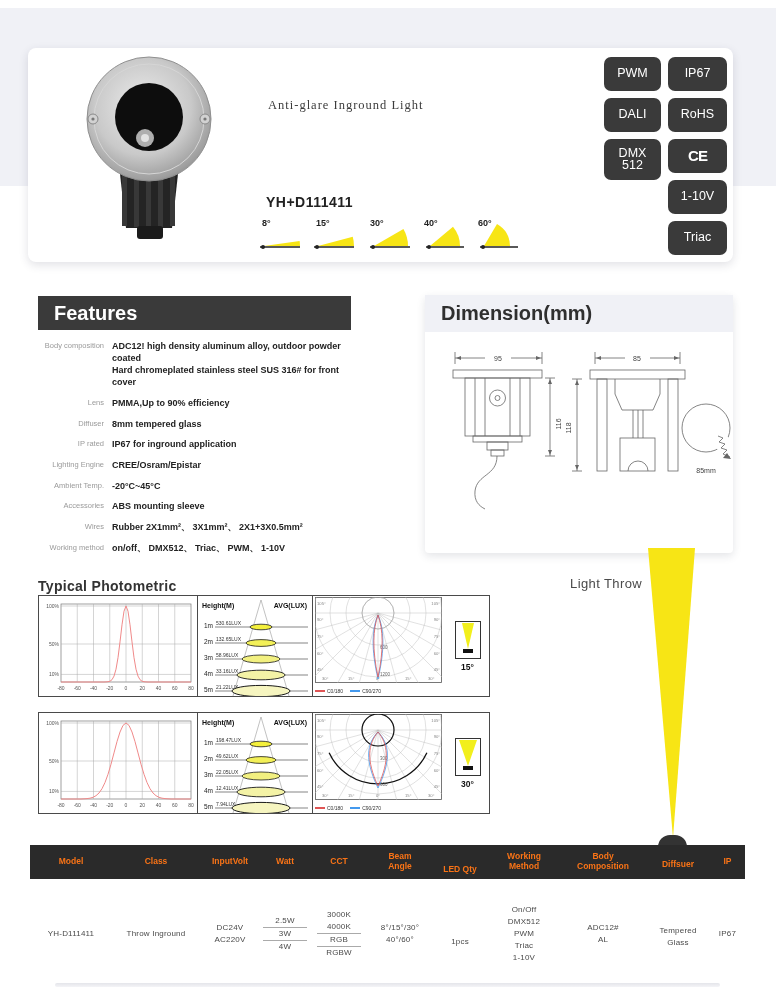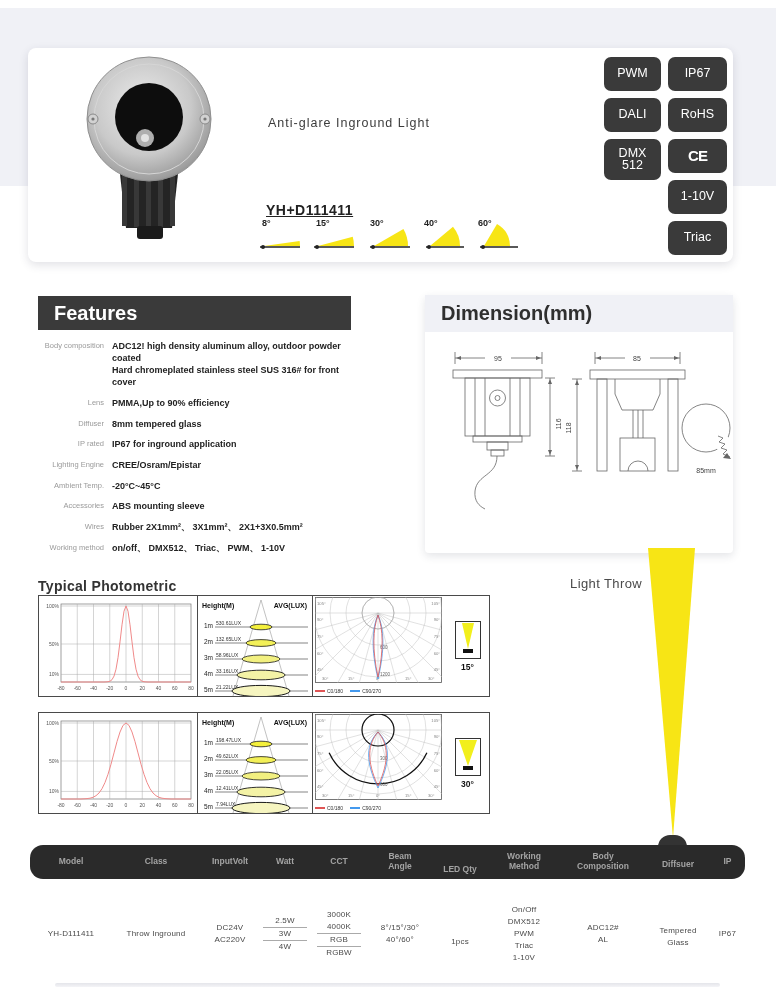--- a/index.html
+++ b/index.html
@@ -4,22 +4,22 @@
 <style>
   html,body{margin:0;padding:0;background:#fff;}
   #page{position:relative;width:776px;height:999px;background:#fff;overflow:hidden;
         font-family:"Liberation Sans",sans-serif;color:#333;}
   .band{position:absolute;left:0;top:8px;width:776px;height:178px;background:#f0f1f6;}
   .pre{white-space:pre-line;}
 
   
   .card{position:absolute;left:28px;top:48px;width:705px;height:214px;background:#fff;
         border-radius:8px;box-shadow:0 3px 10px rgba(40,45,70,.14);}
-  .p-title{position:absolute;left:240px;top:68px;font-size:12.5px;letter-spacing:1px;color:#3b3b3b;}
-  .p-model{position:absolute;left:238px;top:154px;font-size:14px;font-weight:bold;color:#222;letter-spacing:.5px;text-decoration:underline;}
+  .p-title{position:absolute;left:240px;top:50px;font-size:12.5px;letter-spacing:1px;color:#3b3b3b;font-family:Liberation Serif, serif;}
+  .p-model{position:absolute;left:238px;top:146px;font-size:14px;font-weight:bold;color:#222;letter-spacing:.5px;}
   .beam-row{position:absolute;left:230px;top:170px;display:flex;}
   .beam-ico{position:relative;width:54px;height:34px;}
   .beam-ico .lbl{position:absolute;left:4px;top:0;font-size:9px;font-weight:bold;color:#222;}
   .beam-ico svg{position:absolute;left:0;top:6px;}
   .badges{position:absolute;top:9px;display:flex;flex-direction:column;gap:7px;}
   .badges.c1{left:576px;width:57px;}
   .badges.c2{left:640px;width:59px;}
   .badge{background:#3a3a3a;color:#fff;border-radius:7px;height:34px;display:flex;align-items:center;
          justify-content:center;font-size:12.5px;text-align:center;line-height:.95;}
   .badge.tall{height:41px;}
@@ -59,21 +59,21 @@
   .tick{font-size:5px;fill:#555;}
   .polartick{font-size:4.2px;fill:#888;}
 
   
   .lt-label{position:absolute;left:570px;top:576px;font-size:13px;color:#4a4a4a;letter-spacing:.4px;}
   .lt-beam{position:absolute;left:640px;top:548px;}
   .lt-bump{position:absolute;left:658px;top:835px;width:29px;height:12px;background:#333;border-radius:14px 14px 0 0;}
 
   
   .spec{position:absolute;left:30px;top:845px;width:715px;}
-  .spec-head{display:flex;background:#2a2a2a;color:#a3a3a3;height:34px;align-items:center;border-radius:13px;}
+  .spec-head{display:flex;background:#2a2a2a;color:#f97316;height:34px;align-items:center;}
   .spec-head .hc{font-size:8.5px;font-weight:bold;text-align:center;line-height:1.15;}
   .spec-body{display:flex;align-items:center;min-height:110px;}
   .spec-body .hc{font-size:8px;color:#4a4a4a;text-align:center;line-height:1.5;letter-spacing:.2px;}
   .c1{width:82px;} .c2{width:88px;} .c3{width:60px;} .c4{width:50px;} .c5{width:58px;} .c6{width:64px;}
   .c7{width:56px;margin-top:16px;} .c8{width:72px;} .c9{width:86px;} .c10{width:64px;margin-top:6px;} .c11{width:35px;}
   .stack{display:inline-flex;flex-direction:column;align-items:center;}
   .stack span{display:block;min-width:38px;padding:0 3px;}
   .stack span.u{border-bottom:1px solid #aaa;}
   .divider{position:absolute;left:55px;top:983px;width:665px;height:4px;border-radius:2px;
            background:linear-gradient(#e4e5ea,#f4f4f7);}

